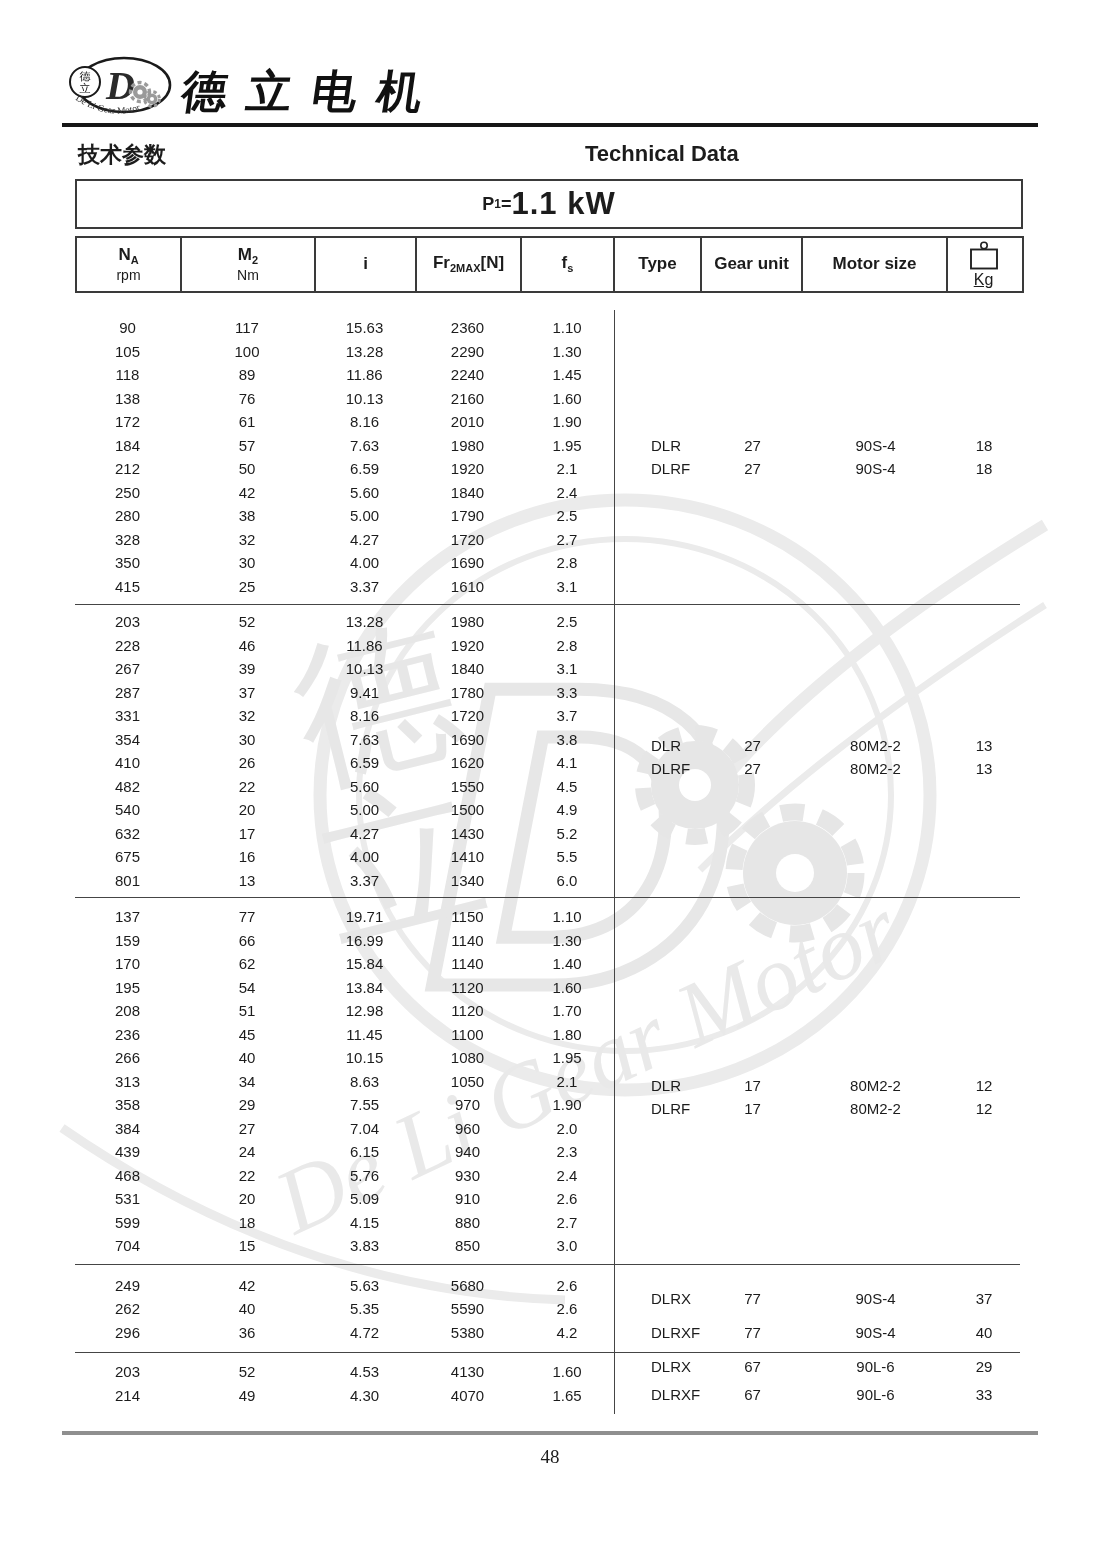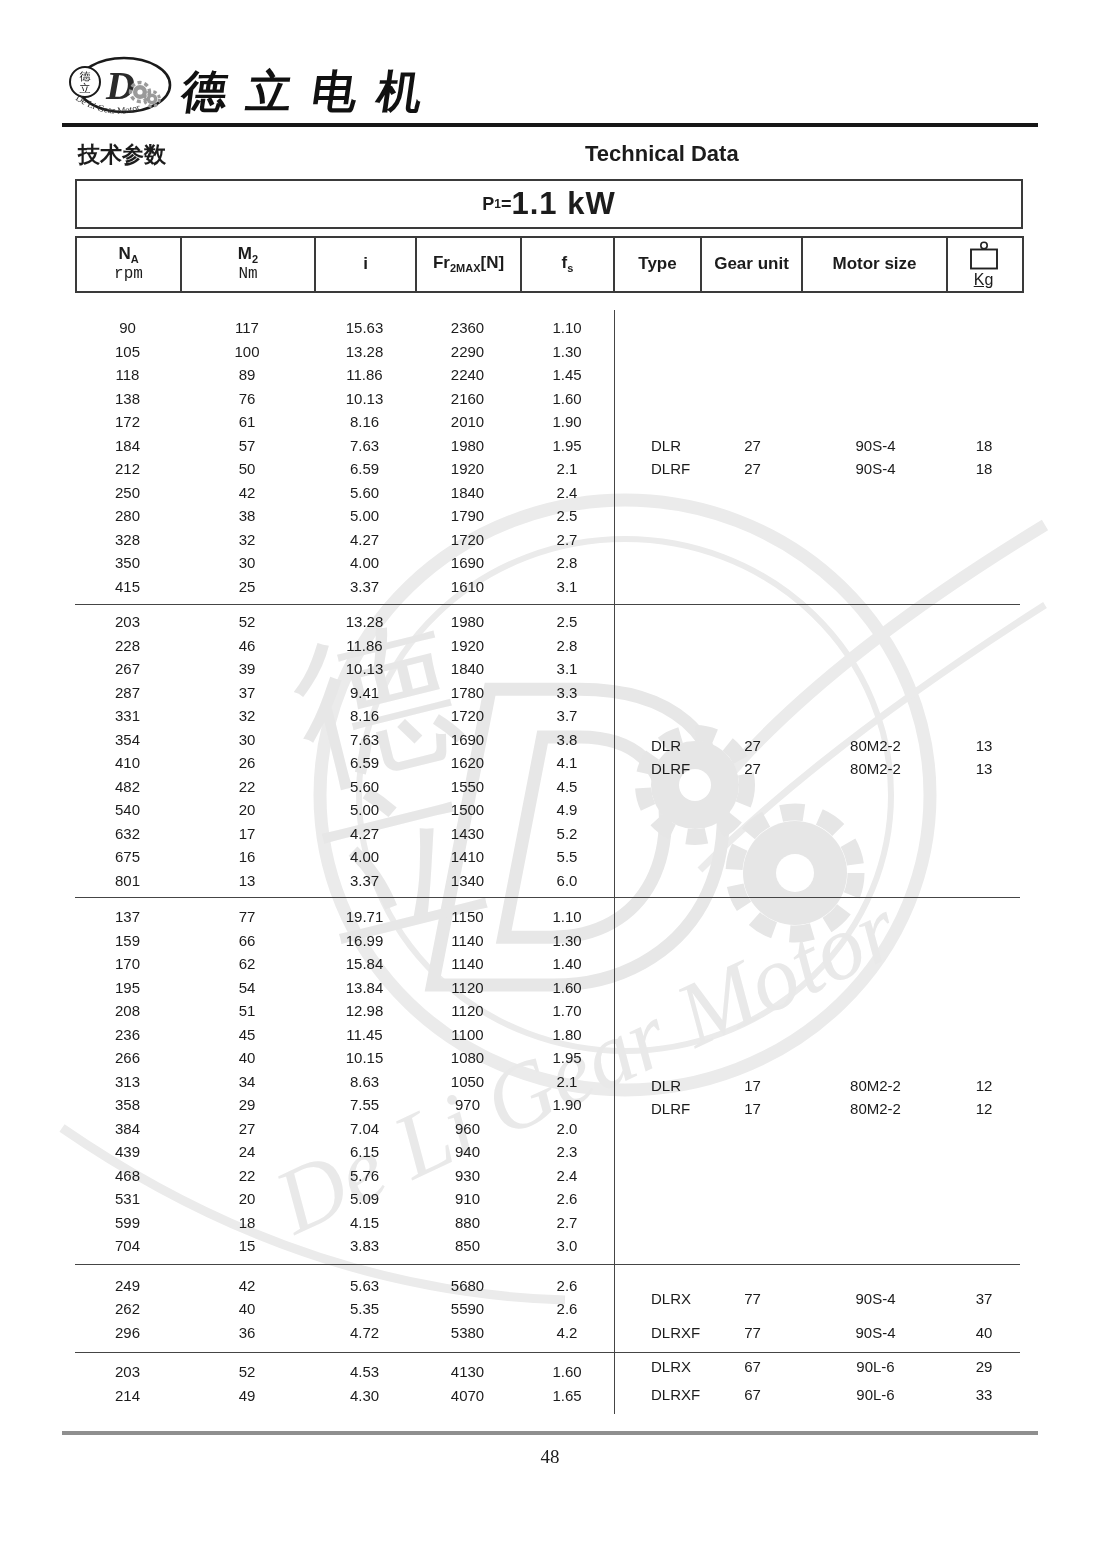--- a/index.html
+++ b/index.html
@@ -24,21 +24,21 @@
   
   .thead{position:absolute;left:75px;top:236px;width:949px;height:57px;box-sizing:border-box;
          border:2px solid #3a3a3a;display:flex;z-index:2;background:transparent;}
   .hcell{box-sizing:border-box;border-right:2px solid #3a3a3a;display:flex;flex-direction:column;
          align-items:center;justify-content:center;line-height:1.1;}
   .hcell:last-child{border-right:none;}
   .hc0{width:105px}.hc1{width:134px}.hc2{width:101px}.hc3{width:105px}.hc4{width:93px}
   .hc5{width:87px}.hc6{width:101px}.hc7{width:145px}.hc8{width:71px}
   .hmain{font-size:17px;font-weight:bold;}
   .hmain sub{font-size:11px;}
-  .hunit{font-size:16px;margin-top:1px;font-family:Liberation Mono, monospace;}
+  .hunit{font-size:14px;margin-top:1px;}
   .kgcell{display:flex;flex-direction:column;align-items:center;justify-content:center;text-decoration:underline;}
   .kglabel{font-size:16px;margin-top:0px;}
   
   .tbody{position:absolute;left:75px;top:310px;width:945px;z-index:1;}
   .block{display:flex;}
   .block.sep{border-bottom:1px solid #454545;}
   .bleft{width:539px;display:flex;flex-direction:column;justify-content:center;}
   .drow{display:flex;height:23.5px;align-items:center;}
   .dcell{text-align:center;font-size:15px;}
   .c0{width:105px}.c1{width:134px}.c2{width:101px}.c3{width:105px}.c4{width:94px}

